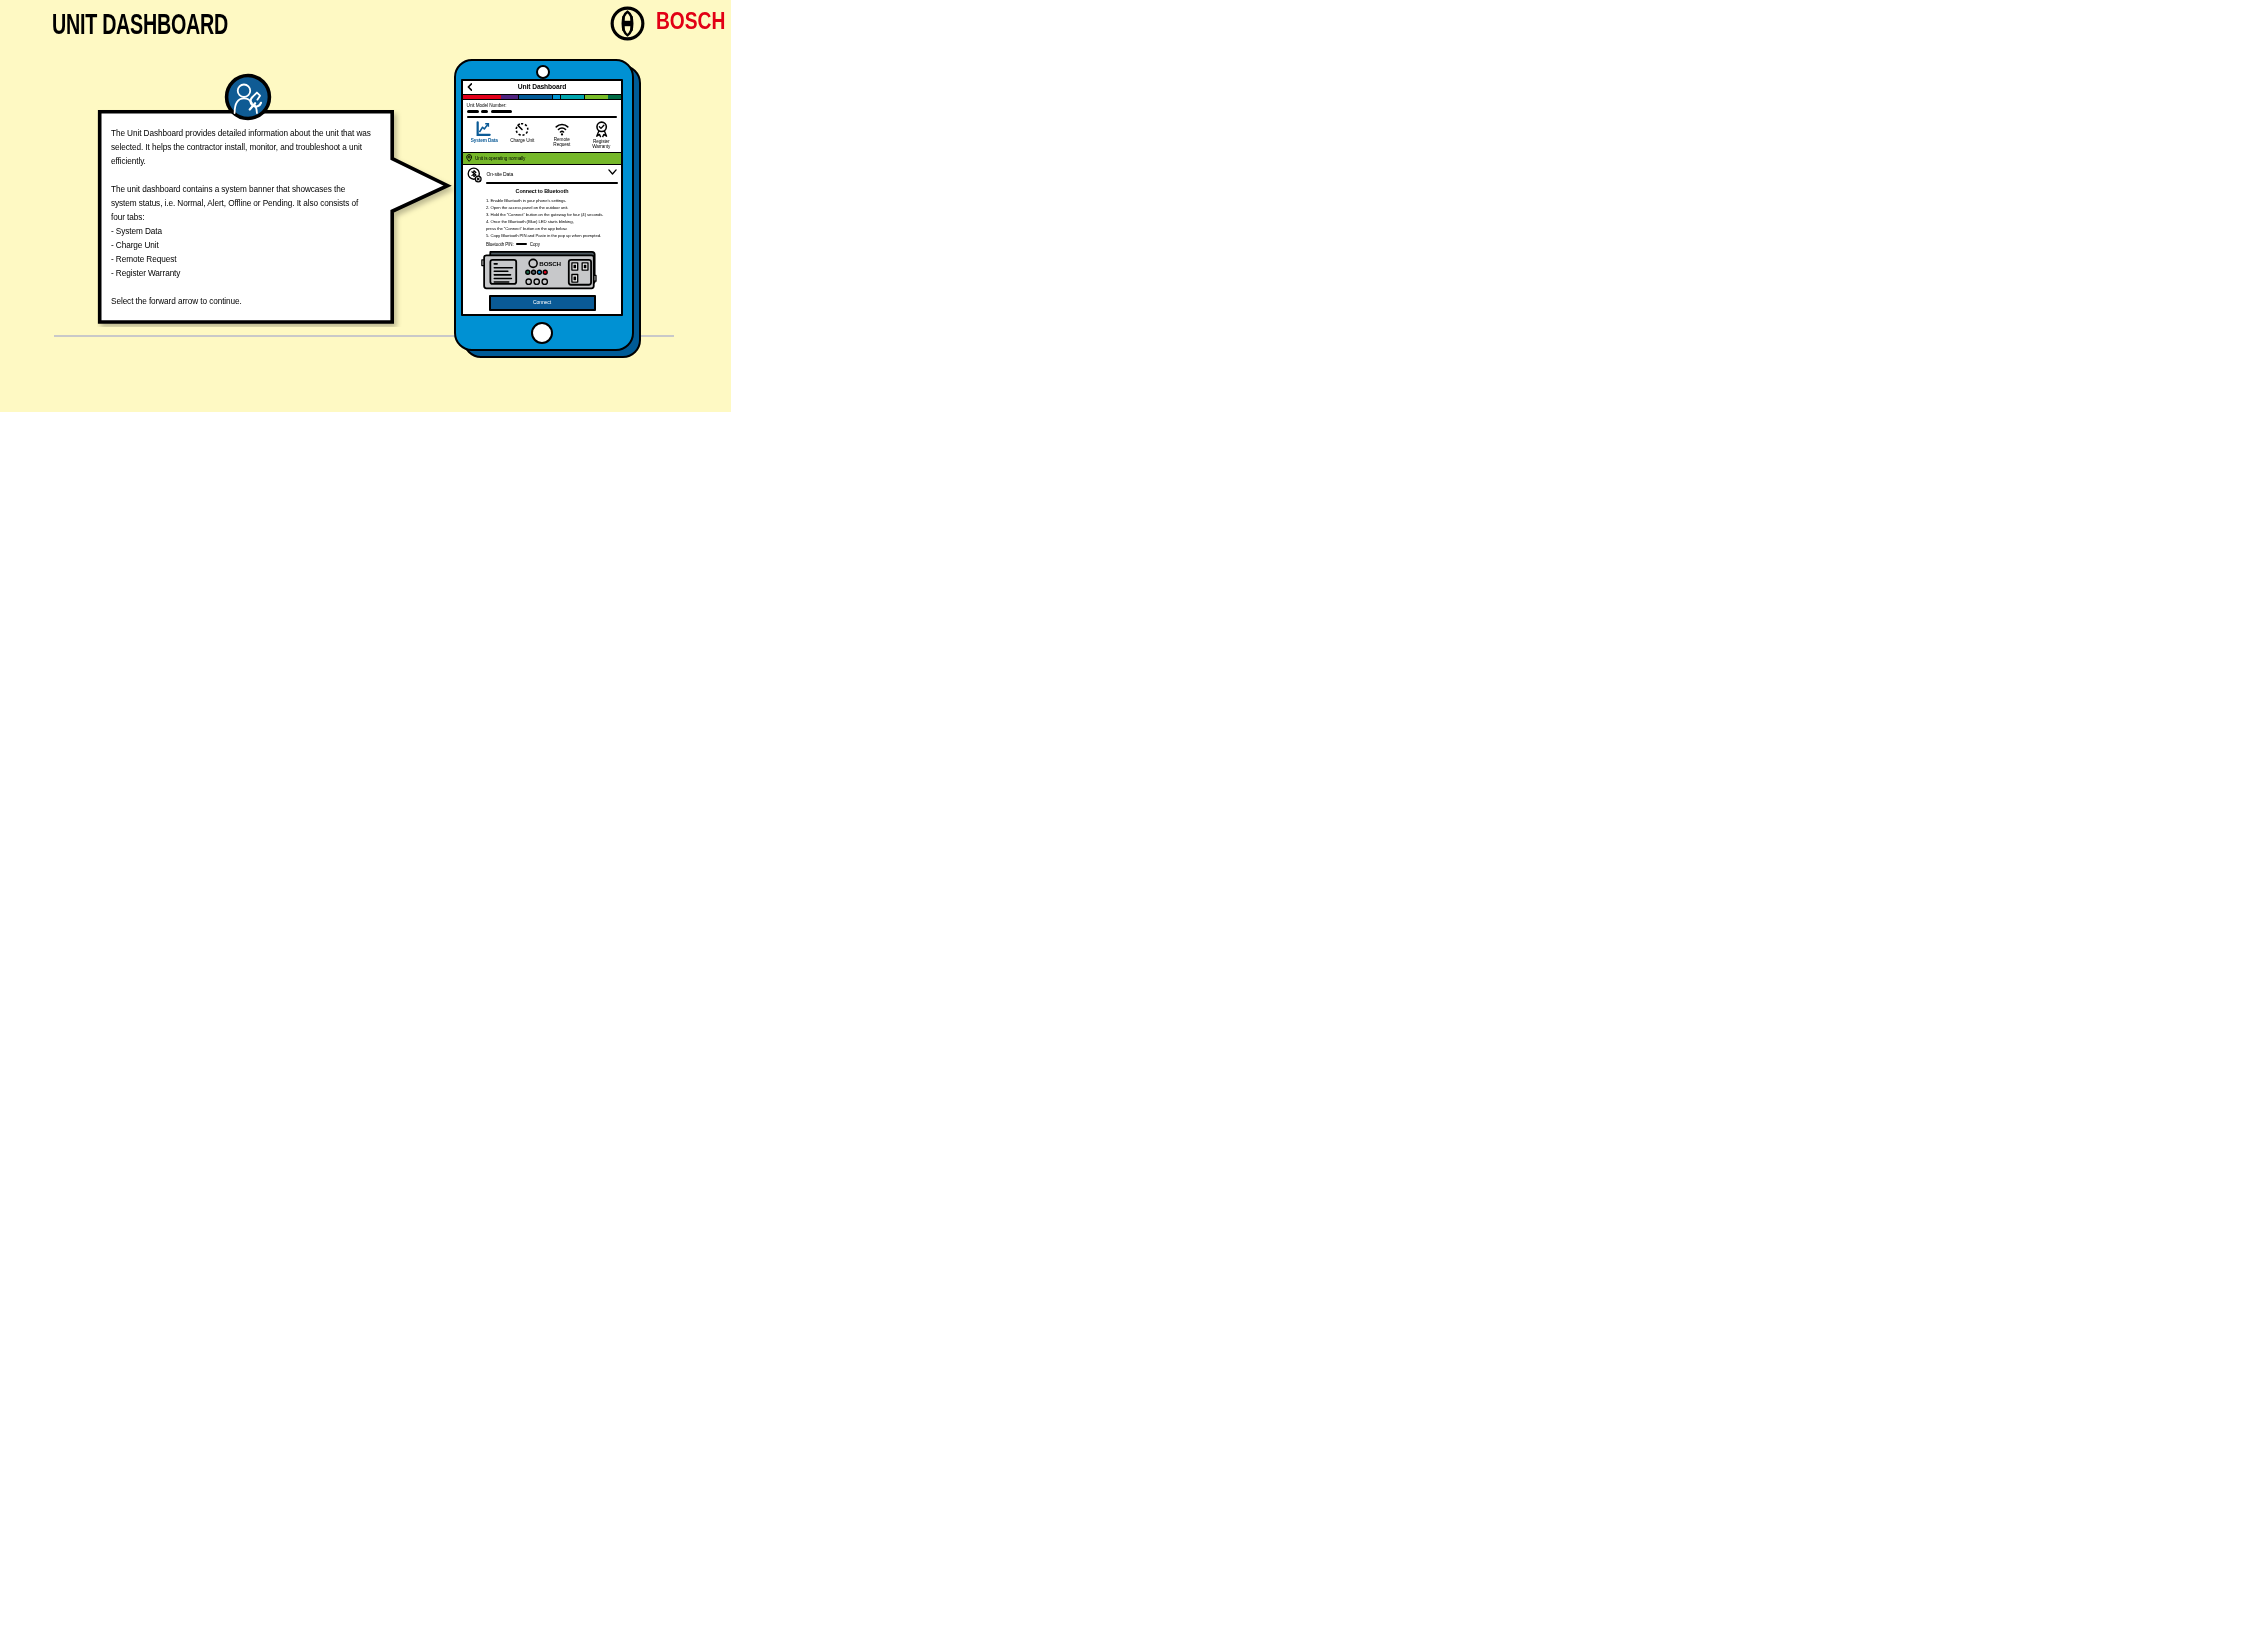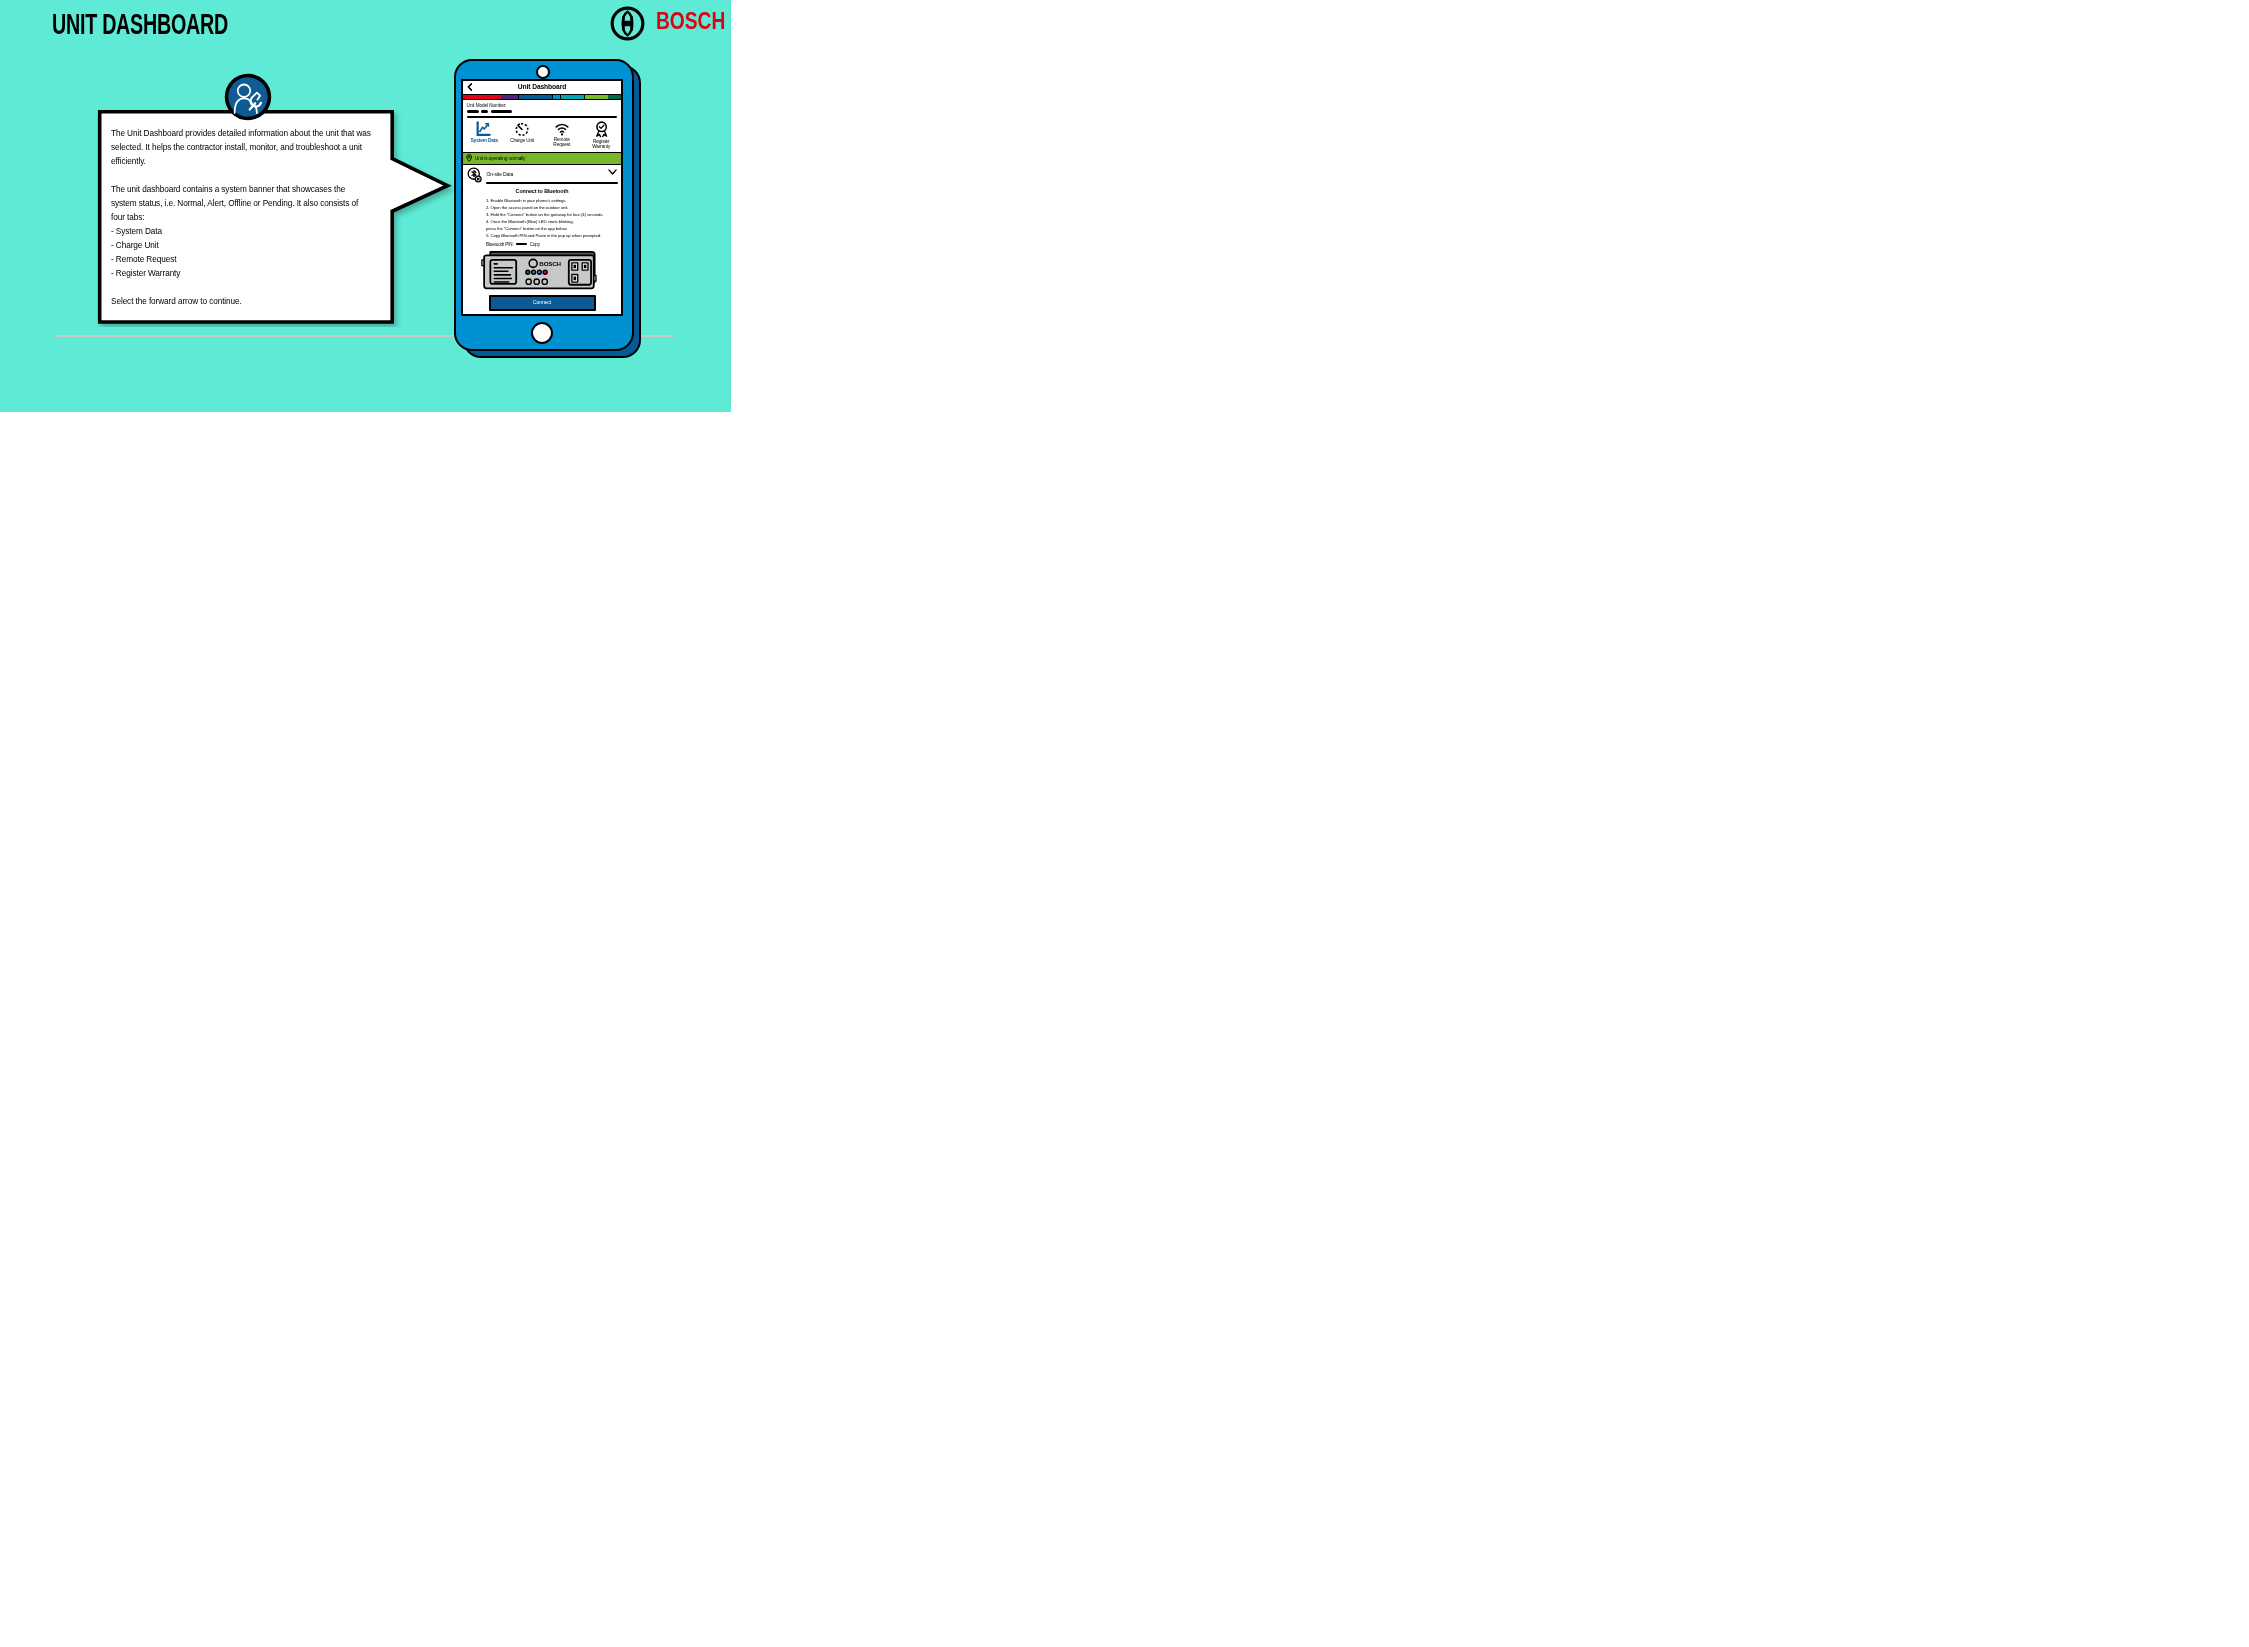--- a/index.html
+++ b/index.html
@@ -1,17 +1,17 @@
 <!DOCTYPE html>
 <html style="font-size:7.2px"><head>
 <meta charset="utf-8">
 <style>
   html,body{margin:0;padding:0;background:#fff;}
   body{font-family:"Liberation Sans", sans-serif;color:#000;}
-  .canvas{position:relative;width:731px;height:412px;background:#5eead4;overflow:hidden;}
+  .canvas{position:relative;width:731px;height:412px;background:#fef9c3;overflow:hidden;}
   .cond{letter-spacing:-0.1px;}
 
   
   .page-title{position:absolute;left:52px;top:8px;font-size:29px;font-weight:bold;
     letter-spacing:-0.4px;transform:scaleX(0.68);transform-origin:left top;white-space:nowrap;}
   .bosch-logo{position:absolute;left:609px;top:5.4px;}
   .bosch-word{position:absolute;left:656px;top:9px;font-size:24px;font-weight:800;
     line-height:24px;transform:scaleX(0.8);transform-origin:left top;letter-spacing:0;}
   .page-line{position:absolute;left:54px;top:335px;width:620px;height:1.8px;z-index:0;}
 

